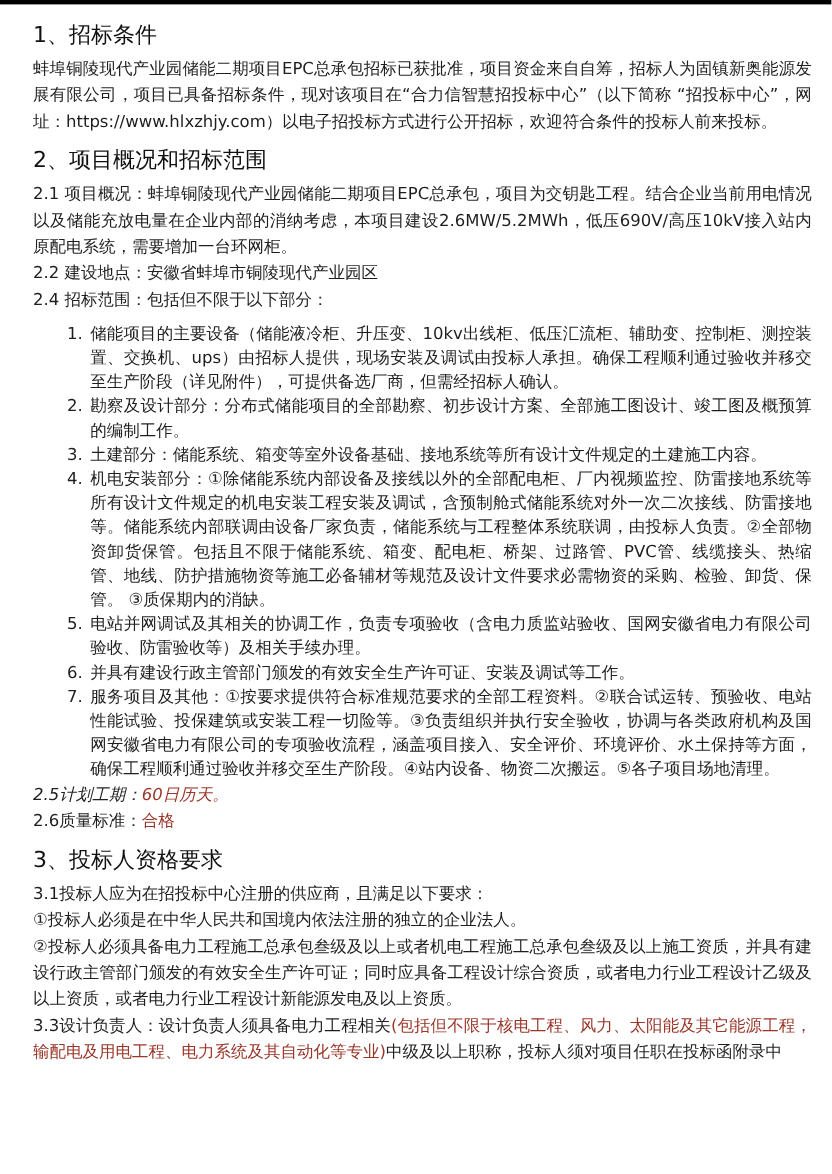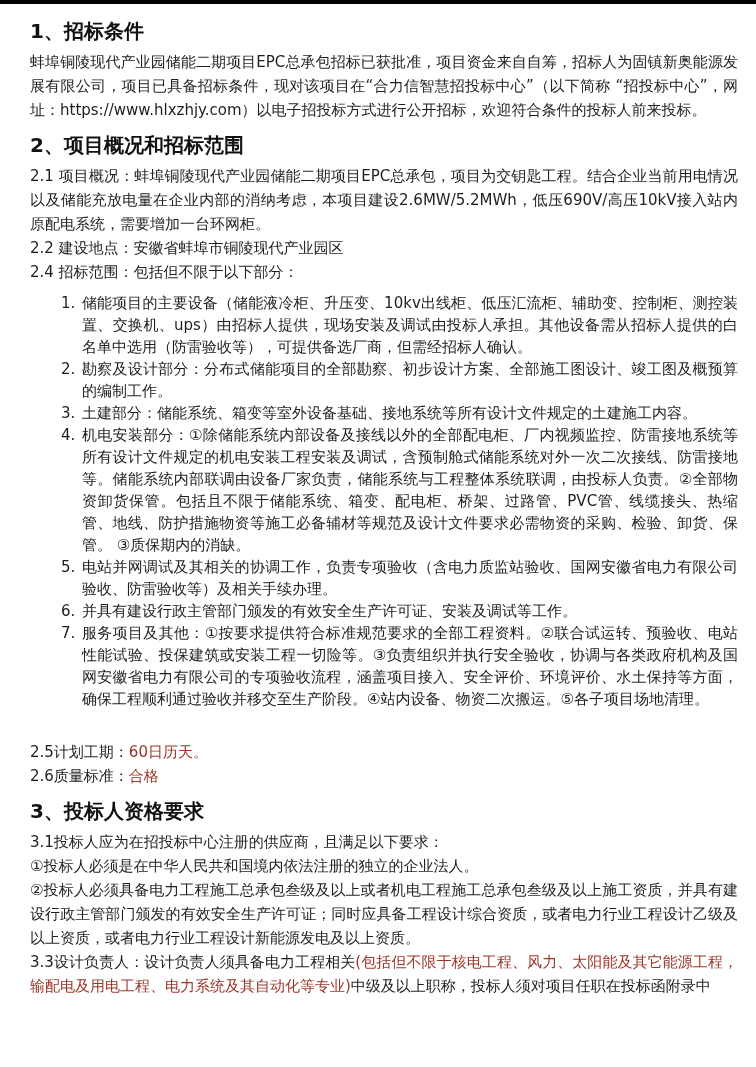--- a/index.html
+++ b/index.html
@@ -18,21 +18,21 @@
     width: 100%;
     height: 4px;
     background: #000000;
   }
   .doc {
     padding: 6px 18px 0 30px;
   }
   h1 {
     font-size: 20px;
     line-height: 26px;
-    font-weight: bold;
+    font-weight: normal;
     color: #111111;
     margin: 10px 0 6px 0;
   }
   h1.first {
     margin-top: 8px;
   }
   p {
     font-size: 15px;
     line-height: 24px;
     margin: 0;
@@ -45,21 +45,21 @@
     margin: 8px 0 0 0;
     padding-left: 50px;
     font-size: 15px;
     line-height: 22px;
   }
   ol.scope li {
     padding-left: 2px;
     text-align: justify;
   }
   .gap-top {
-    margin-top: 30px;
+    font-style: italic;
   }
   .red {
     color: #9a3527;
   }
 </style>
 </head>
 <body>
 
 <div class="top-border"></div>
 
@@ -67,21 +67,21 @@
 
   <h1 class="first">1、招标条件</h1>
   <p>蚌埠铜陵现代产业园储能二期项目EPC总承包招标已获批准，项目资金来自自筹，招标人为固镇新奥能源发展有限公司，项目已具备招标条件，现对该项目在“合力信智慧招投标中心”（以下简称 “招投标中心”，网址：https://www.hlxzhjy.com）以电子招投标方式进行公开招标，欢迎符合条件的投标人前来投标。</p>
 
   <h1>2、项目概况和招标范围</h1>
   <p class="clause">2.1  项目概况：蚌埠铜陵现代产业园储能二期项目EPC总承包，项目为交钥匙工程。结合企业当前用电情况以及储能充放电量在企业内部的消纳考虑，本项目建设2.6MW/5.2MWh，低压690V/高压10kV接入站内原配电系统，需要增加一台环网柜。</p>
   <p class="clause">2.2 建设地点：安徽省蚌埠市铜陵现代产业园区</p>
   <p class="clause">2.4 招标范围：包括但不限于以下部分：</p>
 
   <ol class="scope">
-    <li>储能项目的主要设备（储能液冷柜、升压变、10kv出线柜、低压汇流柜、辅助变、控制柜、测控装置、交换机、ups）由招标人提供，现场安装及调试由投标人承担。其他设备需从招标人提供的白名单中选用（防雷验收等），可提供备选厂商，但需经招标人确认。</li>
+    <li>储能项目的主要设备（储能液冷柜、升压变、10kv出线柜、低压汇流柜、辅助变、控制柜、测控装置、交换机、ups）由招标人提供，现场安装及调试由投标人承担。确保工程顺利通过验收并移交至生产阶段（详见附件），可提供备选厂商，但需经招标人确认。</li>
     <li>勘察及设计部分：分布式储能项目的全部勘察、初步设计方案、全部施工图设计、竣工图及概预算的编制工作。</li>
     <li>土建部分：储能系统、箱变等室外设备基础、接地系统等所有设计文件规定的土建施工内容。</li>
     <li>机电安装部分：①除储能系统内部设备及接线以外的全部配电柜、厂内视频监控、防雷接地系统等所有设计文件规定的机电安装工程安装及调试，含预制舱式储能系统对外一次二次接线、防雷接地等。储能系统内部联调由设备厂家负责，储能系统与工程整体系统联调，由投标人负责。②全部物资卸货保管。包括且不限于储能系统、箱变、配电柜、桥架、过路管、PVC管、线缆接头、热缩管、地线、防护措施物资等施工必备辅材等规范及设计文件要求必需物资的采购、检验、卸货、保管。 ③质保期内的消缺。</li>
     <li>电站并网调试及其相关的协调工作，负责专项验收（含电力质监站验收、国网安徽省电力有限公司验收、防雷验收等）及相关手续办理。</li>
     <li>并具有建设行政主管部门颁发的有效安全生产许可证、安装及调试等工作。</li>
     <li>服务项目及其他：①按要求提供符合标准规范要求的全部工程资料。②联合试运转、预验收、电站性能试验、投保建筑或安装工程一切险等。③负责组织并执行安全验收，协调与各类政府机构及国网安徽省电力有限公司的专项验收流程，涵盖项目接入、安全评价、环境评价、水土保持等方面，确保工程顺利通过验收并移交至生产阶段。④站内设备、物资二次搬运。⑤各子项目场地清理。</li>
   </ol>
 
   <p class="clause gap-top"><span>2.5计划工期：</span><span class="red">60日历天。</span></p>
   <p class="clause"><span>2.6质量标准：</span><span class="red">合格</span></p>

